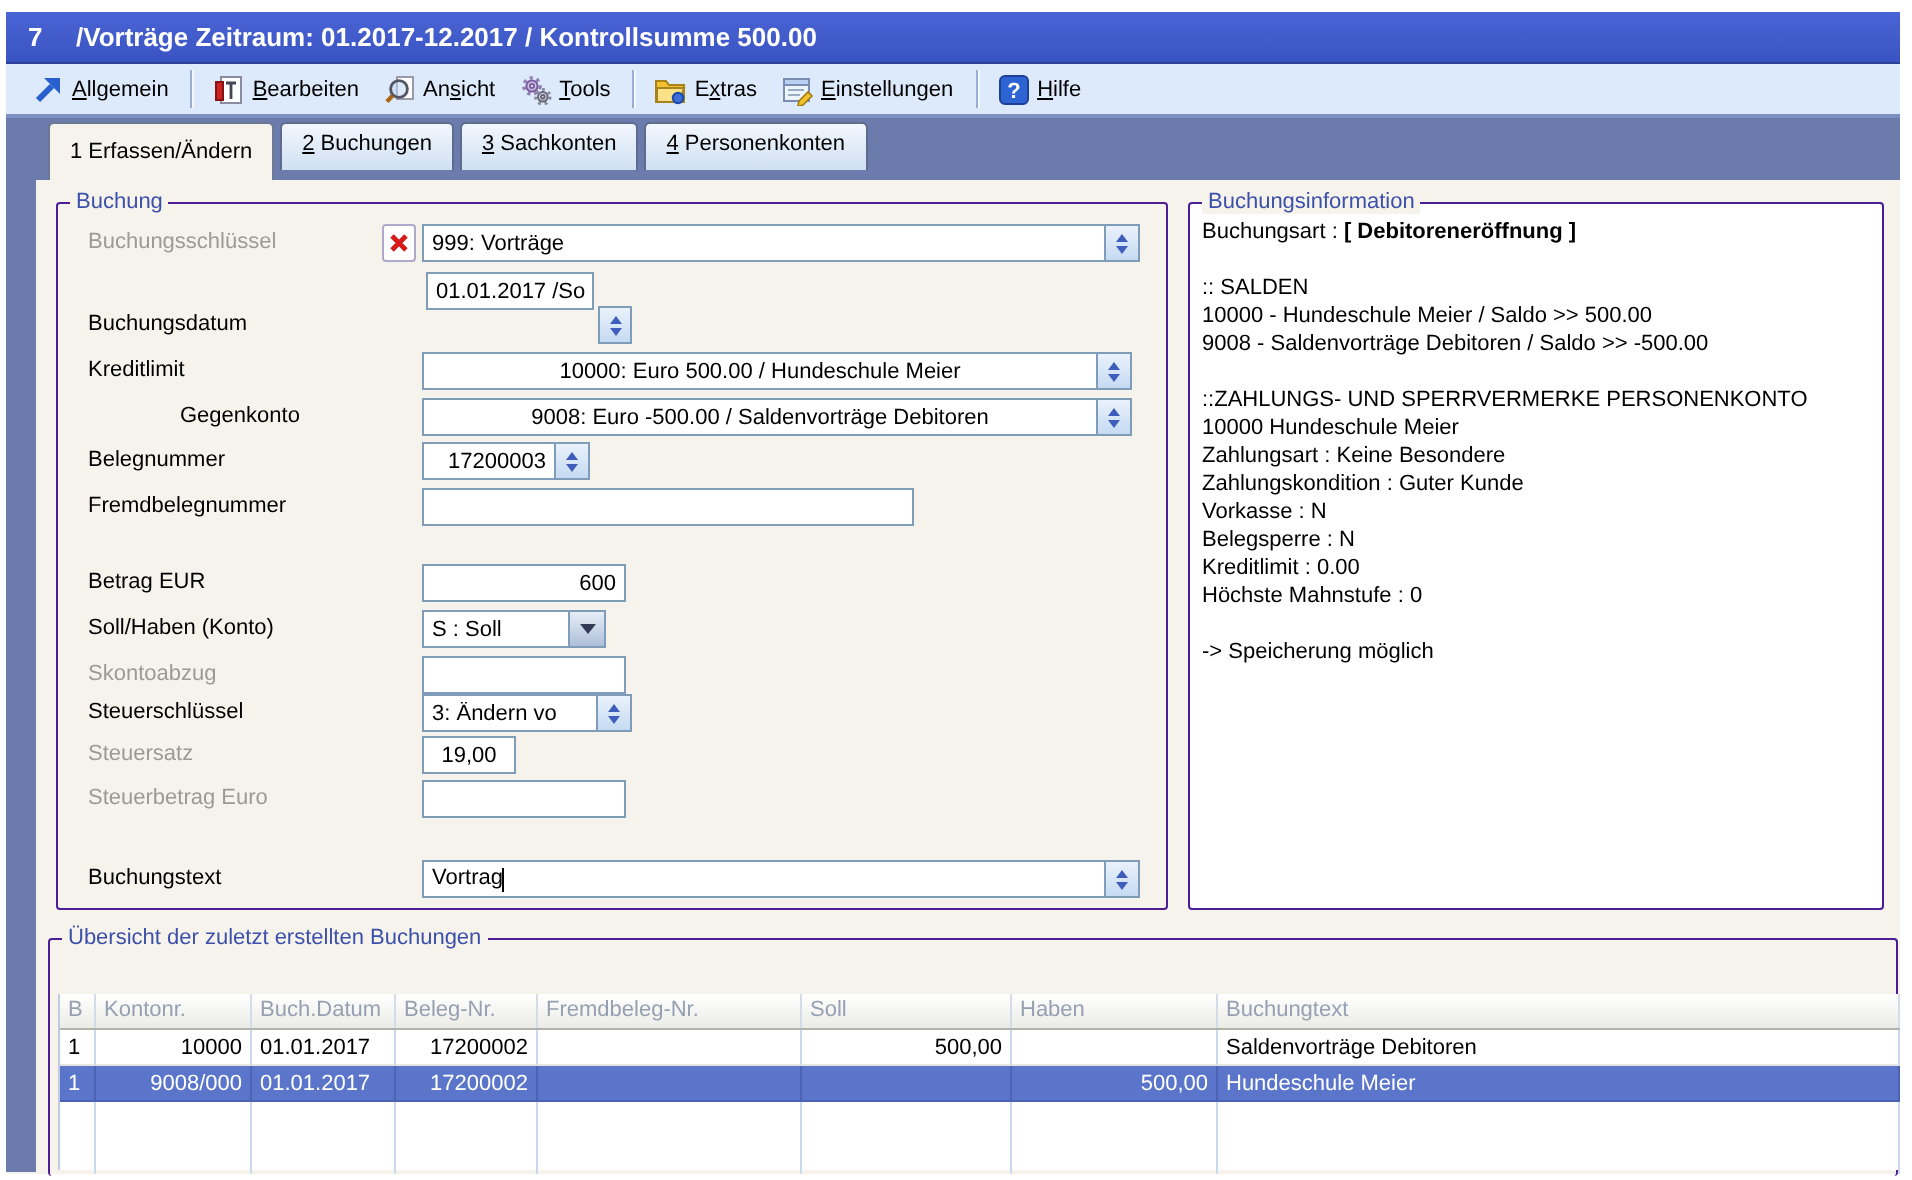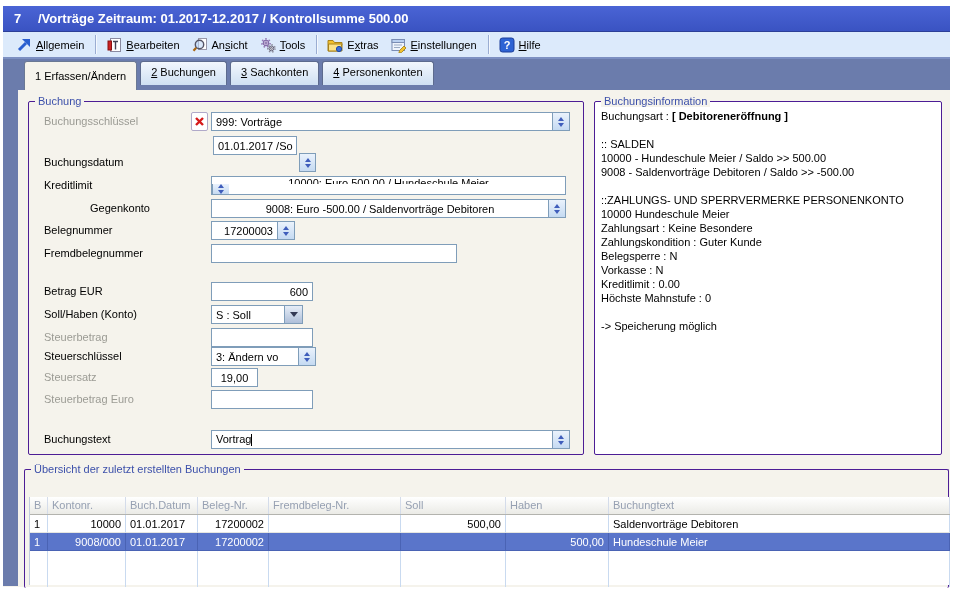--- a/index.html
+++ b/index.html
@@ -199,21 +199,21 @@
   <span class="lbl" style="top:156px;">Buchungsdatum</span>
   <div class="fld" style="left:213px;top:136px;width:84px;">
     <span class="txt">01.01.2017 /So</span>
   </div>
   <span class="spinbox" style="left:299px;top:153px;">
       <i class="up"></i>
       <i class="dn"></i>
     </span>
 
   <span class="lbl" style="top:179px;">Kreditlimit</span>
-  <div class="fld center" style="left:211px;top:176px;width:355px;flex-direction:column;">
+  <div class="fld center" style="left:211px;top:176px;width:355px;">
     <span class="txt">10000: Euro 500.00 / Hundeschule Meier</span>
     <span class="spin">
         <i class="up"></i>
         <i class="dn"></i>
       </span>
   </div>
 
   <span class="lbl" style="top:202px;margin-left:46px;">Gegenkonto</span>
   <div class="fld center" style="left:211px;top:199px;width:355px;">
     <span class="txt">9008: Euro -500.00 / Saldenvorträge Debitoren</span>
@@ -243,21 +243,21 @@
   </div>
 
   <span class="lbl" style="top:308px;">Soll/Haben (Konto)</span>
   <div class="fld" style="left:211px;top:305px;width:92px;">
     <span class="txt">S : Soll</span>
     <span class="ddbtn">
         <i></i>
       </span>
   </div>
 
-  <span class="lbl dis" style="top:331px;">Steuerbetrag</span>
+  <span class="lbl dis" style="top:331px;">Skontoabzug</span>
   <div class="fld" style="left:211px;top:328px;width:102px;">
     <span class="txt"></span>
   </div>
 
   <span class="lbl" style="top:350px;">Steuerschlüssel</span>
   <div class="fld" style="left:211px;top:347px;width:105px;">
     <span class="txt">3: Ändern vo</span>
     <span class="spin">
         <i class="up"></i>
         <i class="dn"></i>
@@ -291,22 +291,22 @@
     <div id="info-lines">
         <div class="info-line">&nbsp;</div>
         <div class="info-line">:: SALDEN</div>
         <div class="info-line">10000 - Hundeschule Meier / Saldo &gt;&gt; 500.00</div>
         <div class="info-line">9008 - Saldenvorträge Debitoren / Saldo &gt;&gt; -500.00</div>
         <div class="info-line">&nbsp;</div>
         <div class="info-line">::ZAHLUNGS- UND SPERRVERMERKE PERSONENKONTO</div>
         <div class="info-line">10000 Hundeschule Meier</div>
         <div class="info-line">Zahlungsart : Keine Besondere</div>
         <div class="info-line">Zahlungskondition : Guter Kunde</div>
+        <div class="info-line">Vorkasse : N</div>
         <div class="info-line">Belegsperre : N</div>
-        <div class="info-line">Vorkasse : N</div>
         <div class="info-line">Kreditlimit : 0.00</div>
         <div class="info-line">Höchste Mahnstufe : 0</div>
         <div class="info-line">&nbsp;</div>
         <div class="info-line">-&gt; Speicherung möglich</div>
       </div>
   </div>
 
   <div class="gbox" style="left:24px;top:469px;width:925px;height:119px;border-bottom:none;">
     <span class="gb-label">Übersicht der zuletzt erstellten Buchungen</span>
   </div>

